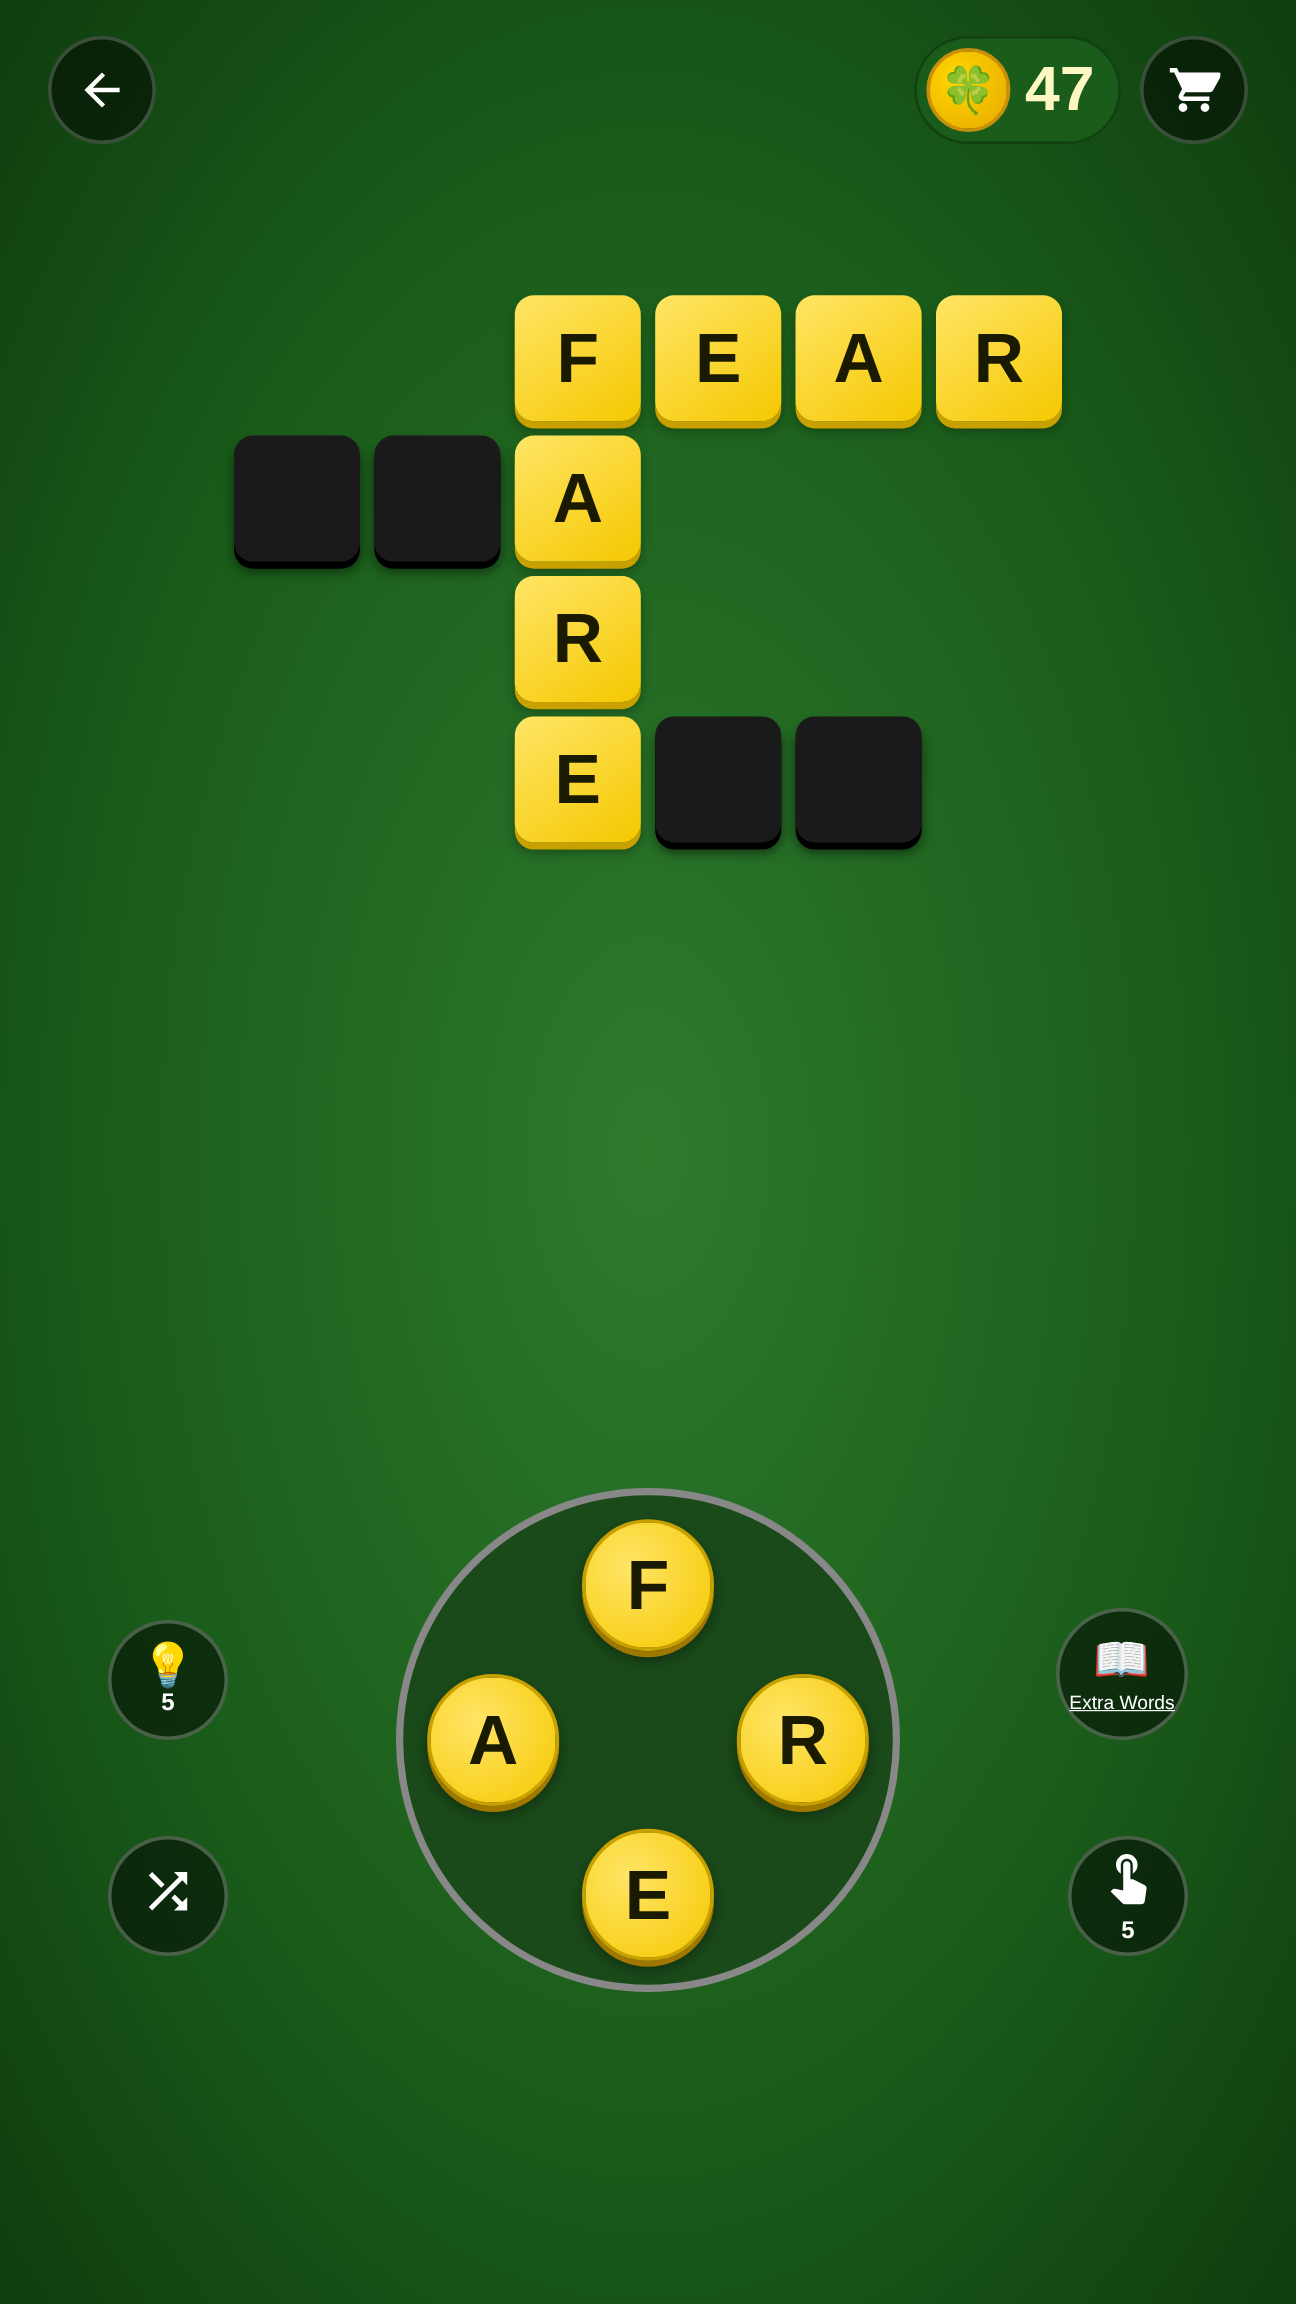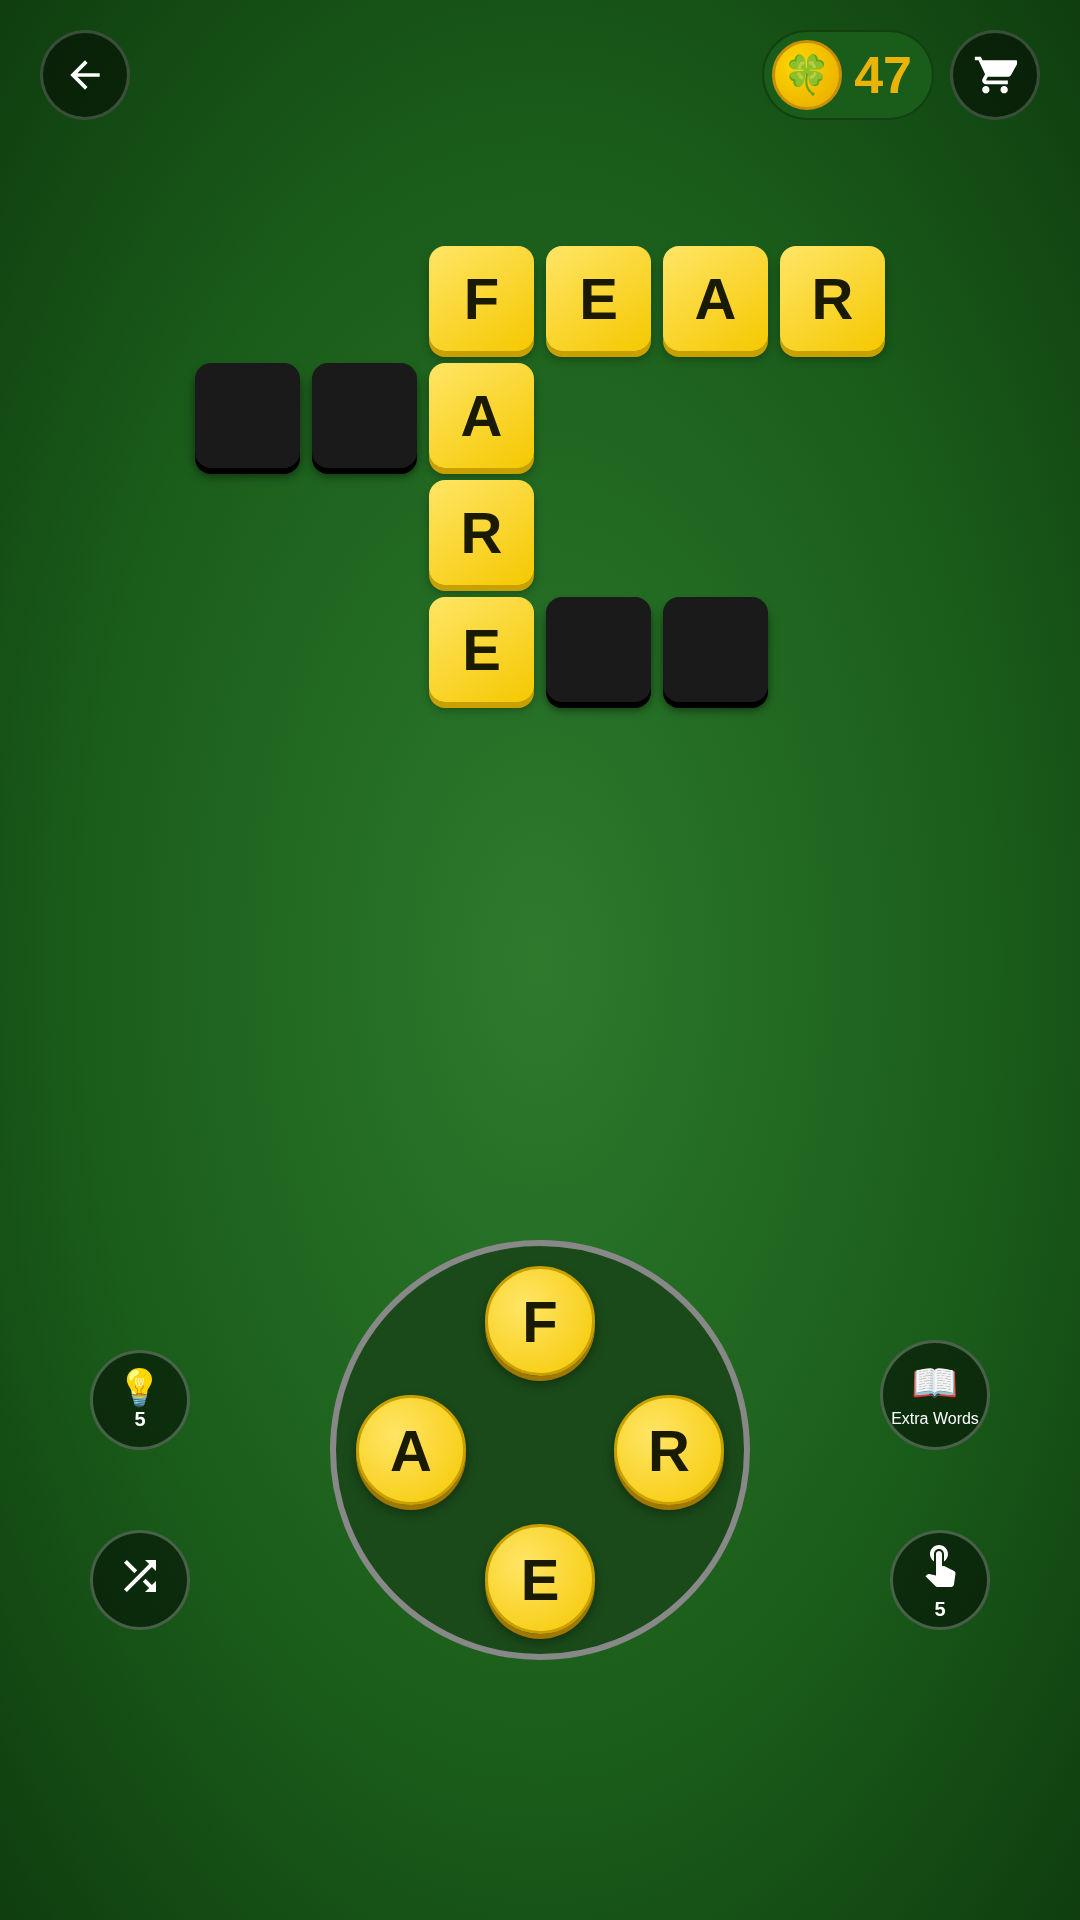--- a/index.html
+++ b/index.html
@@ -59,21 +59,21 @@
       border-radius: 50%;
       background: radial-gradient(circle at 35% 35%, #ffd700, #e6a800);
       border: 3px solid #c8900a;
       display: flex;
       align-items: center;
       justify-content: center;
       font-size: 36px;
     }
 
     .score-text {
-      color: #eab308;
+      color: #fef9c3;
       font-size: 52px;
       font-weight: bold;
     }
 
     .cart-btn {
       width: 90px;
       height: 90px;
       border-radius: 50%;
       background: rgba(0,0,0,0.5);
       border: 3px solid rgba(255,255,255,0.2);
@@ -215,20 +215,21 @@
       right: 90px;
       width: 110px;
       height: 110px;
     }
 
     .extra-words-btn .btn-text {
       font-size: 16px;
       text-align: left;
       margin-top: 4px;
       line-height: 1.2;
+      text-decoration: underline;
     }
 
     .coins-btn {
       bottom: 290px;
       right: 90px;
     }
 
     .coins-btn .btn-label {
       font-size: 20px;
     }

